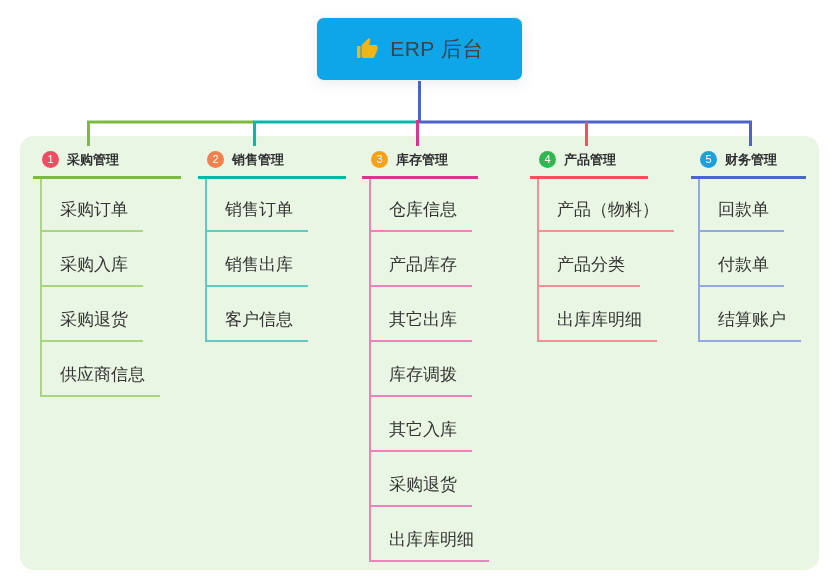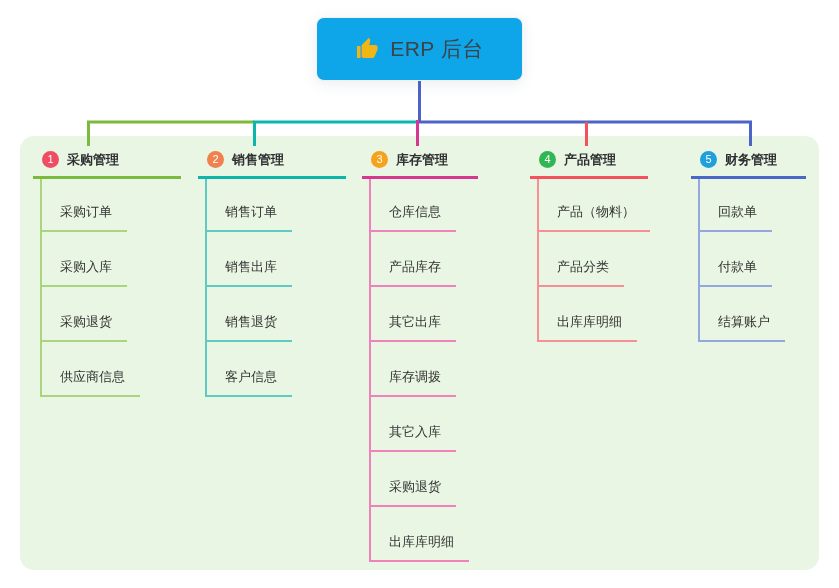--- a/index.html
+++ b/index.html
@@ -75,21 +75,21 @@
   }
   .child {
     height: 55px;
     display: flex; align-items: flex-end;
     padding: 0 15px 9px 18px;
     border-bottom: 2px solid #000;
     white-space: nowrap;
     cursor: pointer;
   }
   .child:first-child { height: 53px; }
-  .child span { font-size: 13px; color: #333333; }
+  .child span { font-size: 17px; color: #333333; }
 </style>
 </head>
 <body style="background: rgb(255, 255, 255);">
 
 <div class="panel" style="background: rgb(233, 246, 227);"></div>
 
 <svg class="connectors" width="839" height="588" viewBox="0 0 839 588">
   <path id="conn-root" d="M419.5 81 L419.5 122 L750.5 122 L750.5 146" stroke="#4e63c8"></path>
   <path id="conn-b1" d="M254 122 L88.5 122 L88.5 146" stroke="#7cba3f"></path>
   <path id="conn-b2" d="M419 122 L254.5 122 L254.5 146" stroke="#0eb5ab"></path>
@@ -131,23 +131,20 @@
     <span class="branch-label">销售管理</span>
   </div>
   <div class="children" style="border-left-color: rgb(94, 202, 194);">
       <div class="child" style="border-bottom-color: rgb(94, 202, 194);">
         <span>销售订单</span>
       </div>
       <div class="child" style="border-bottom-color: rgb(94, 202, 194);">
         <span>销售出库</span>
       </div>
       <div class="child" style="border-bottom-color: rgb(94, 202, 194);">
-        <span>销售退货</span>
-      </div>
-      <div class="child" style="border-bottom-color: rgb(94, 202, 194);">
         <span>客户信息</span>
       </div>
     </div>
 </div>
 
 <div class="branch b3">
   <div class="branch-header" style="border-bottom-color: rgb(214, 56, 144);">
     <span class="badge" style="background: rgb(246, 162, 29);">3</span>
     <span class="branch-label">库存管理</span>
   </div>

